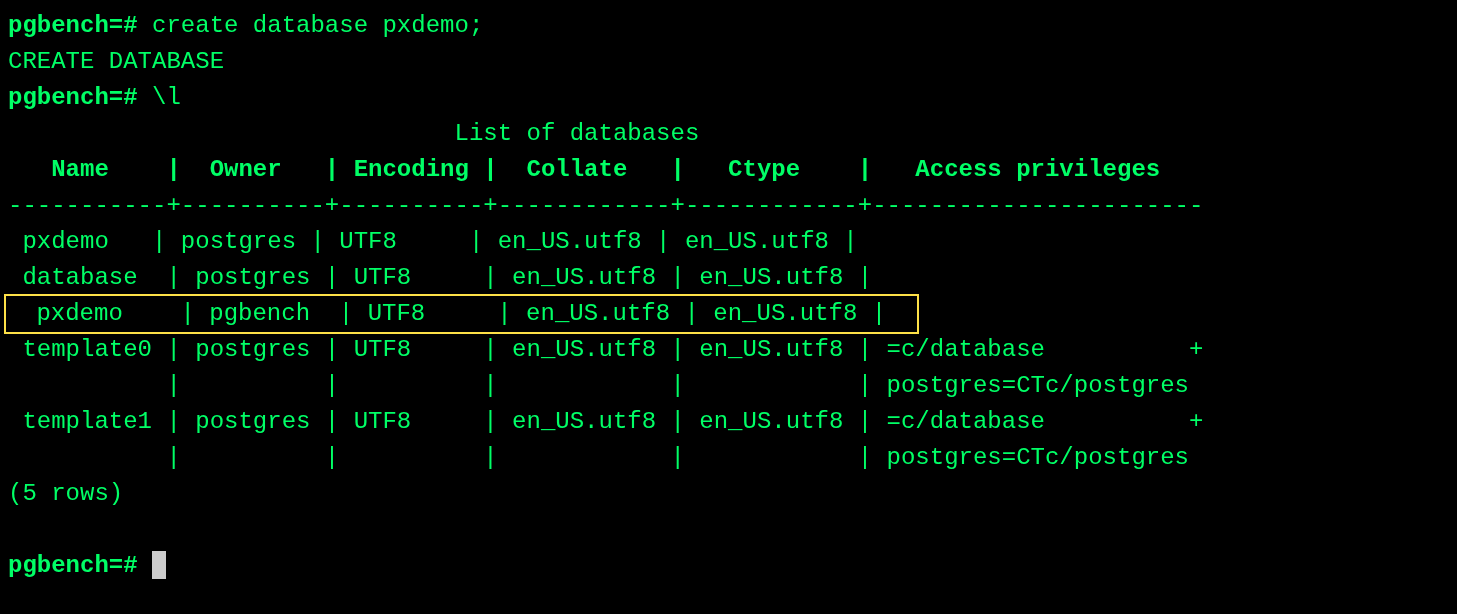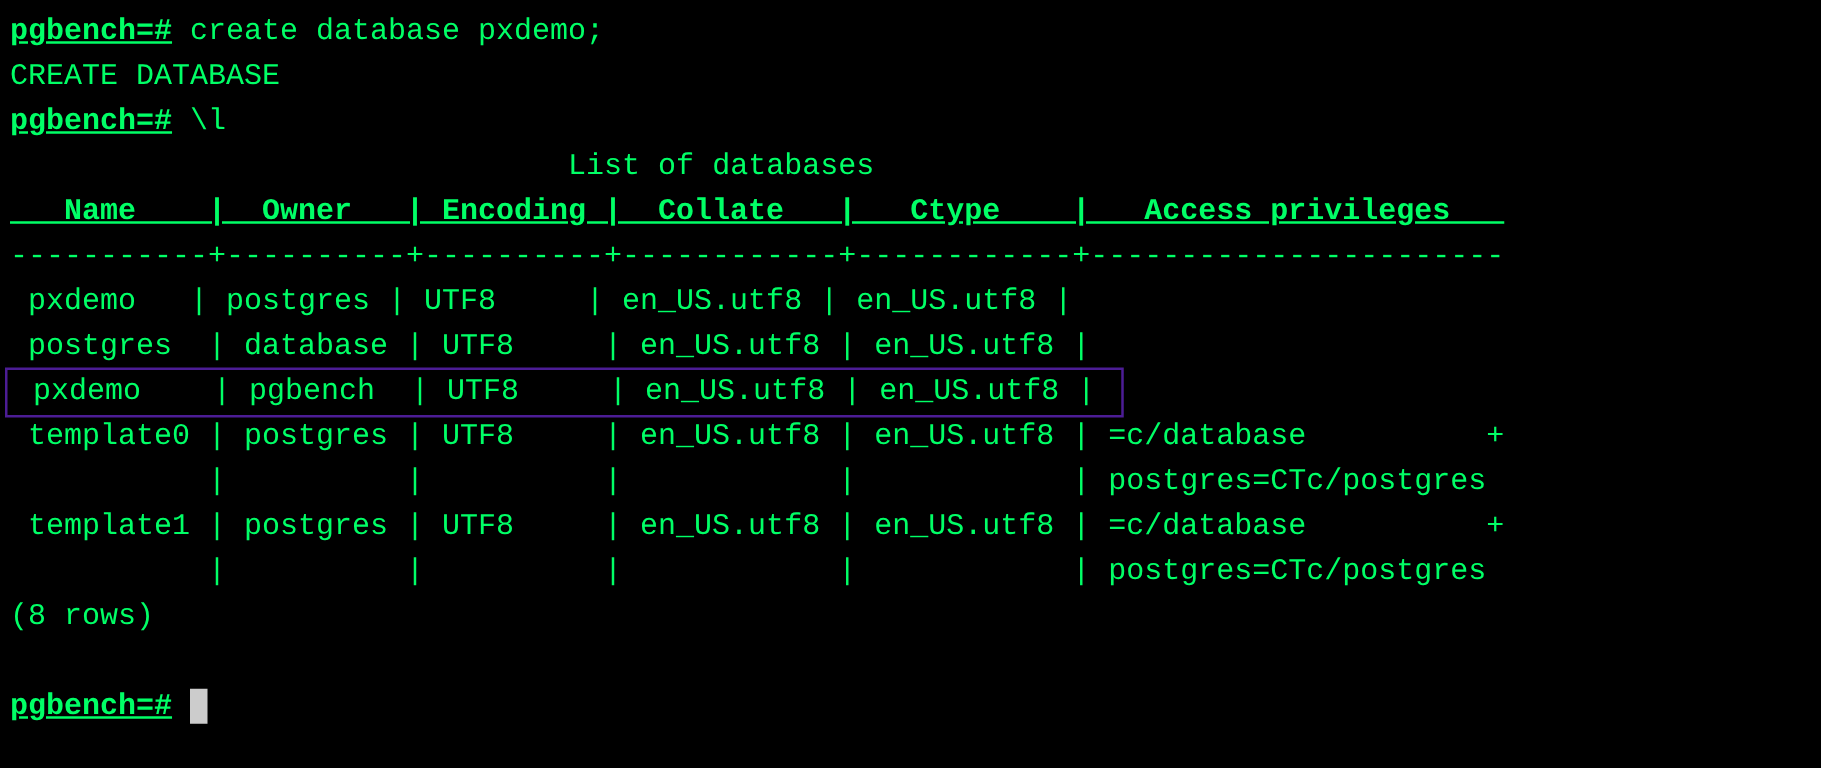--- a/index.html
+++ b/index.html
@@ -12,48 +12,47 @@
       line-height: 1.5;
       width: 1457px;
       height: 614px;
       box-sizing: border-box;
       overflow: hidden;
     }
     .term-line {
       white-space: pre;
     }
     .highlight-row {
-      border: 2px solid #4c1d95;
+      border: 2px solid #fde047;
       display: inline-block;
-      padding: 0 6px;
+      padding: 0 16px;
       margin: -2px -4px;
     }
     .cursor {
       display: inline-block;
       width: 14px;
       height: 28px;
       background: #cccccc;
       vertical-align: text-bottom;
     }
     .bold {
       font-weight: bold;
-      text-decoration: underline;
     }
   </style>
 </head>
 <body>
 
 <div class="term-line"><span class="bold">pgbench=#</span> <span>create database pxdemo;</span></div>
 <div class="term-line">CREATE DATABASE</div>
 <div class="term-line"><span class="bold">pgbench=#</span> <span>\l</span></div>
 <div class="term-line">                               <span>List of databases</span></div>
 <div class="term-line bold">   Name    |  Owner   | Encoding |  Collate   |   Ctype    |   Access privileges   </div>
 <div class="term-line">-----------+----------+----------+------------+------------+-----------------------</div>
 <div class="term-line"> pxdemo   | postgres | UTF8     | en_US.utf8 | en_US.utf8 | </div>
-<div class="term-line"> postgres  | database | UTF8     | en_US.utf8 | en_US.utf8 | </div>
+<div class="term-line"> database  | postgres | UTF8     | en_US.utf8 | en_US.utf8 | </div>
 <div class="term-line"><span class="highlight-row"> pxdemo    | pgbench  | UTF8     | en_US.utf8 | en_US.utf8 | </span></div>
 <div class="term-line"> template0 | postgres | UTF8     | en_US.utf8 | en_US.utf8 | =c/database          +</div>
 <div class="term-line">           |          |          |            |            | postgres=CTc/postgres</div>
 <div class="term-line"> template1 | postgres | UTF8     | en_US.utf8 | en_US.utf8 | =c/database          +</div>
 <div class="term-line">           |          |          |            |            | postgres=CTc/postgres</div>
-<div class="term-line">(8 rows)</div>
+<div class="term-line">(5 rows)</div>
 <div class="term-line">&nbsp;</div>
 <div class="term-line"><span class="bold">pgbench=#</span> <span class="cursor"></span></div>
 
 </body></html>

